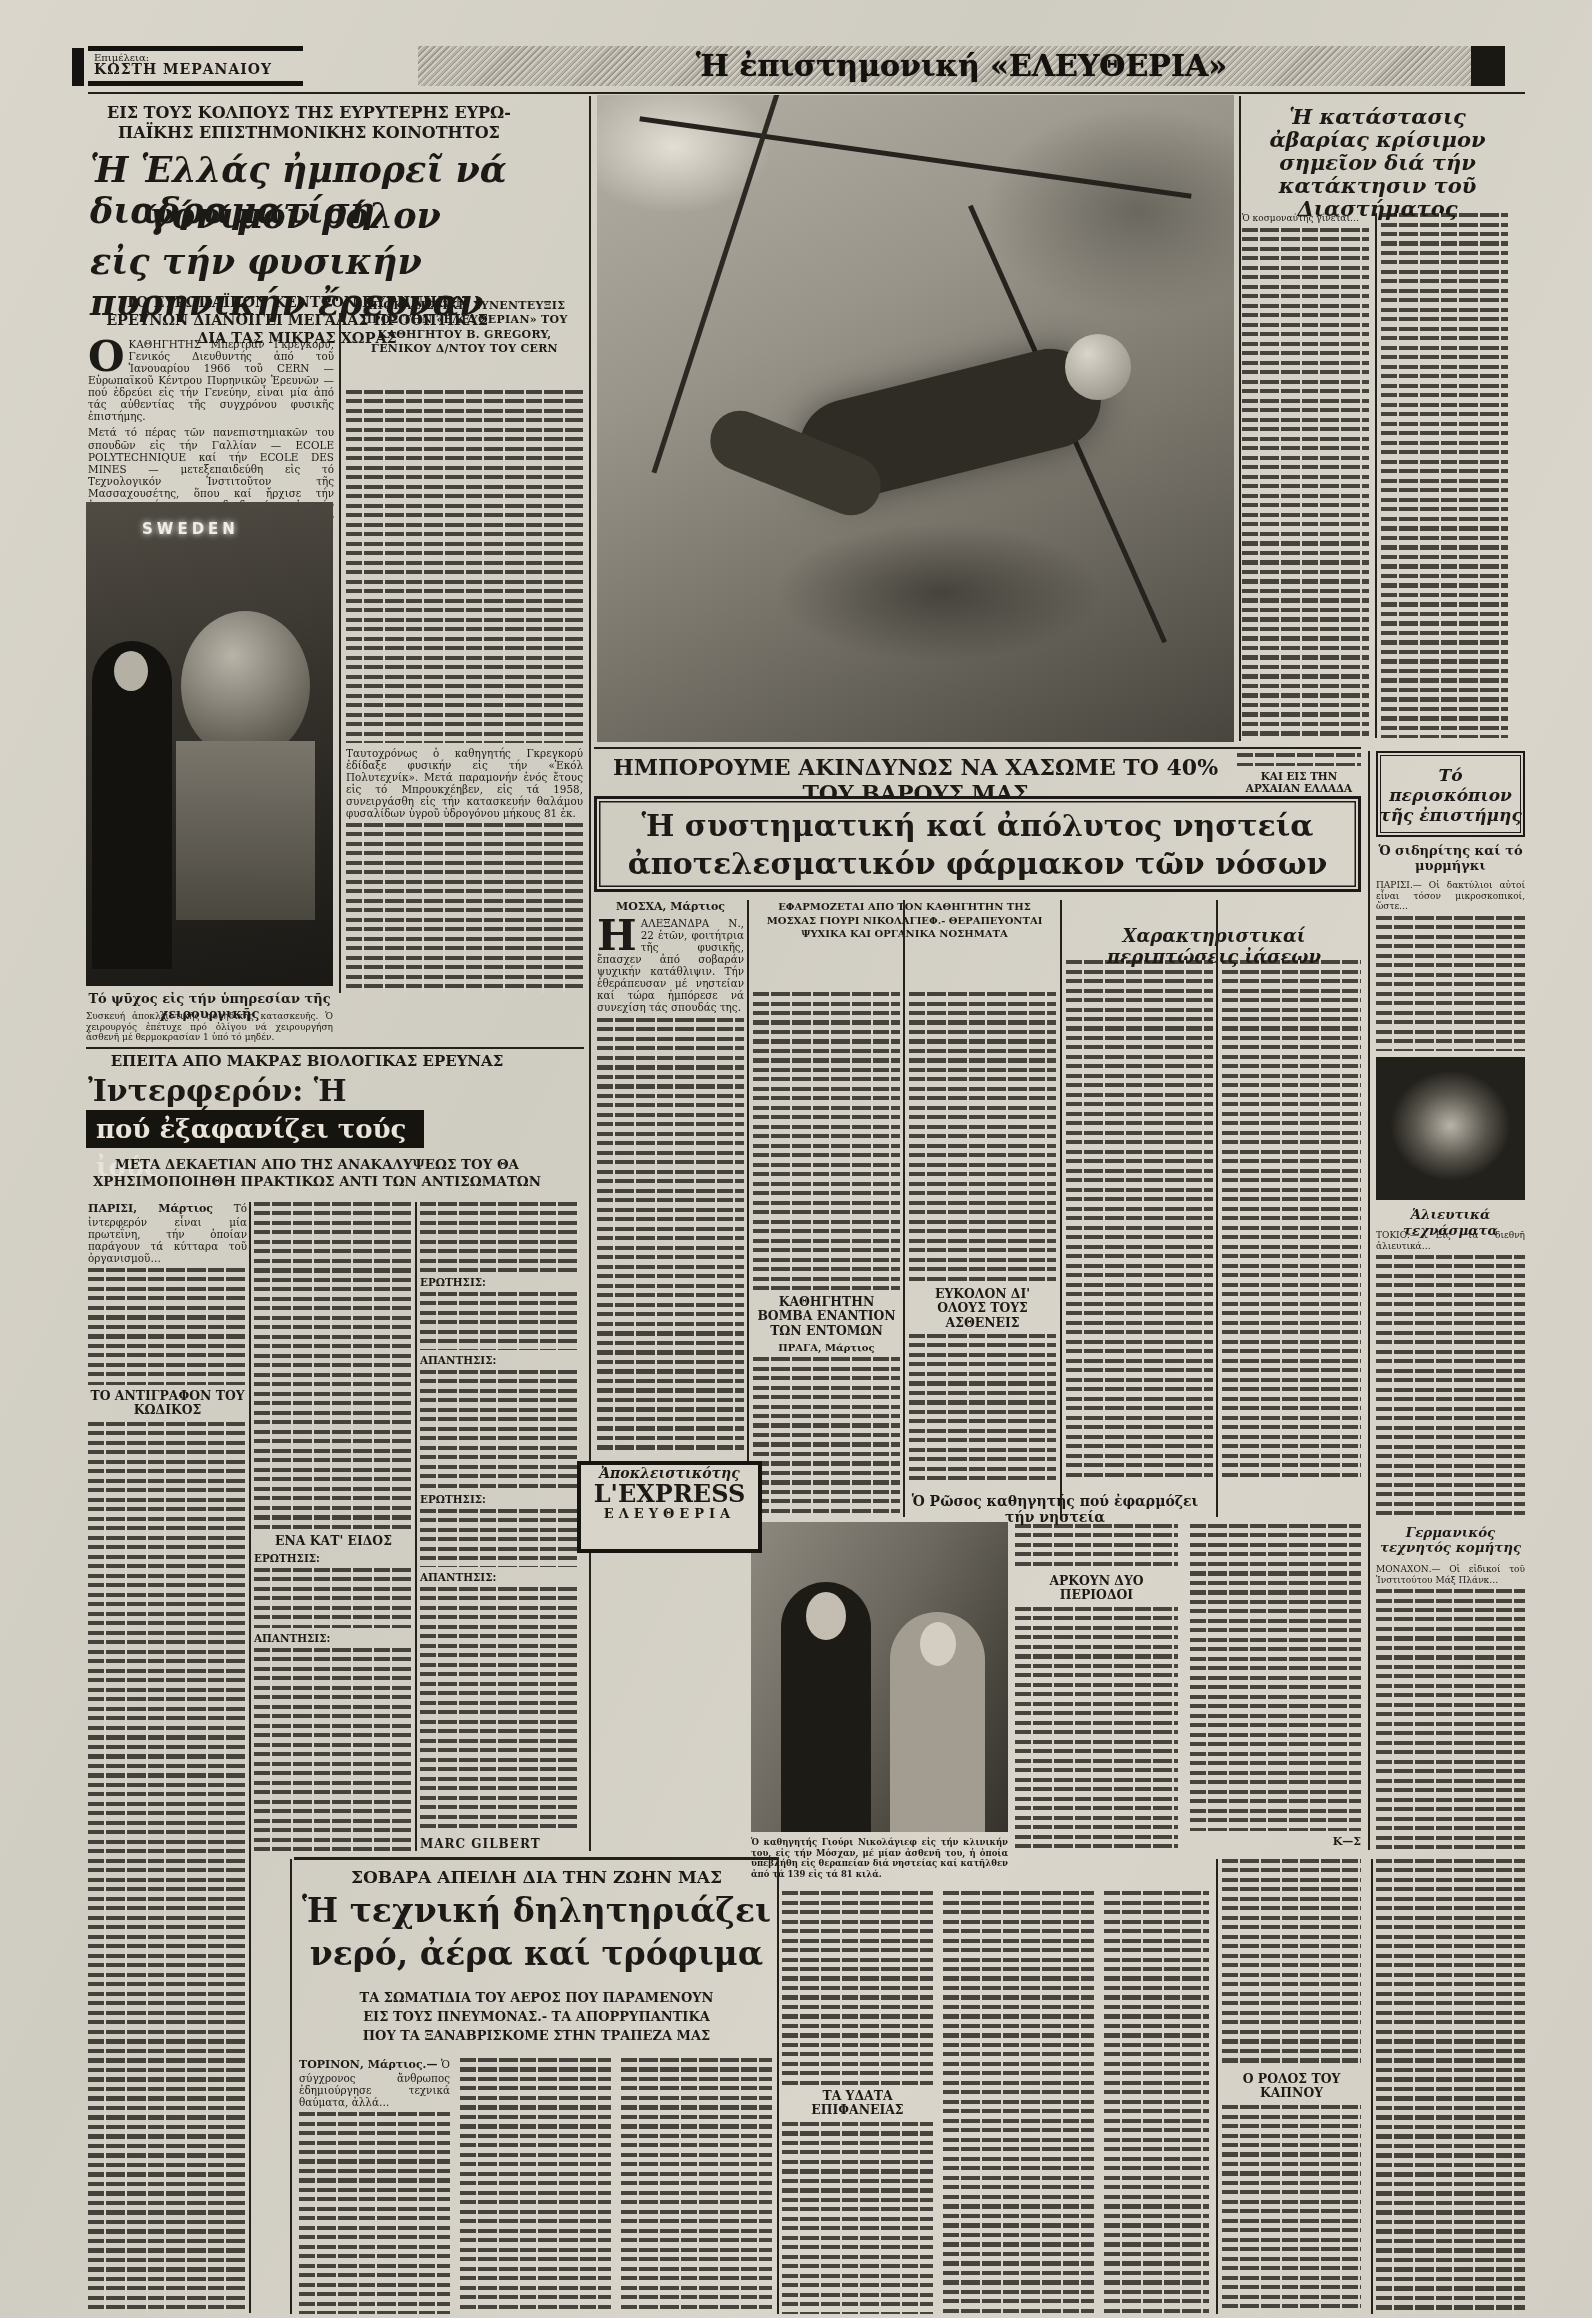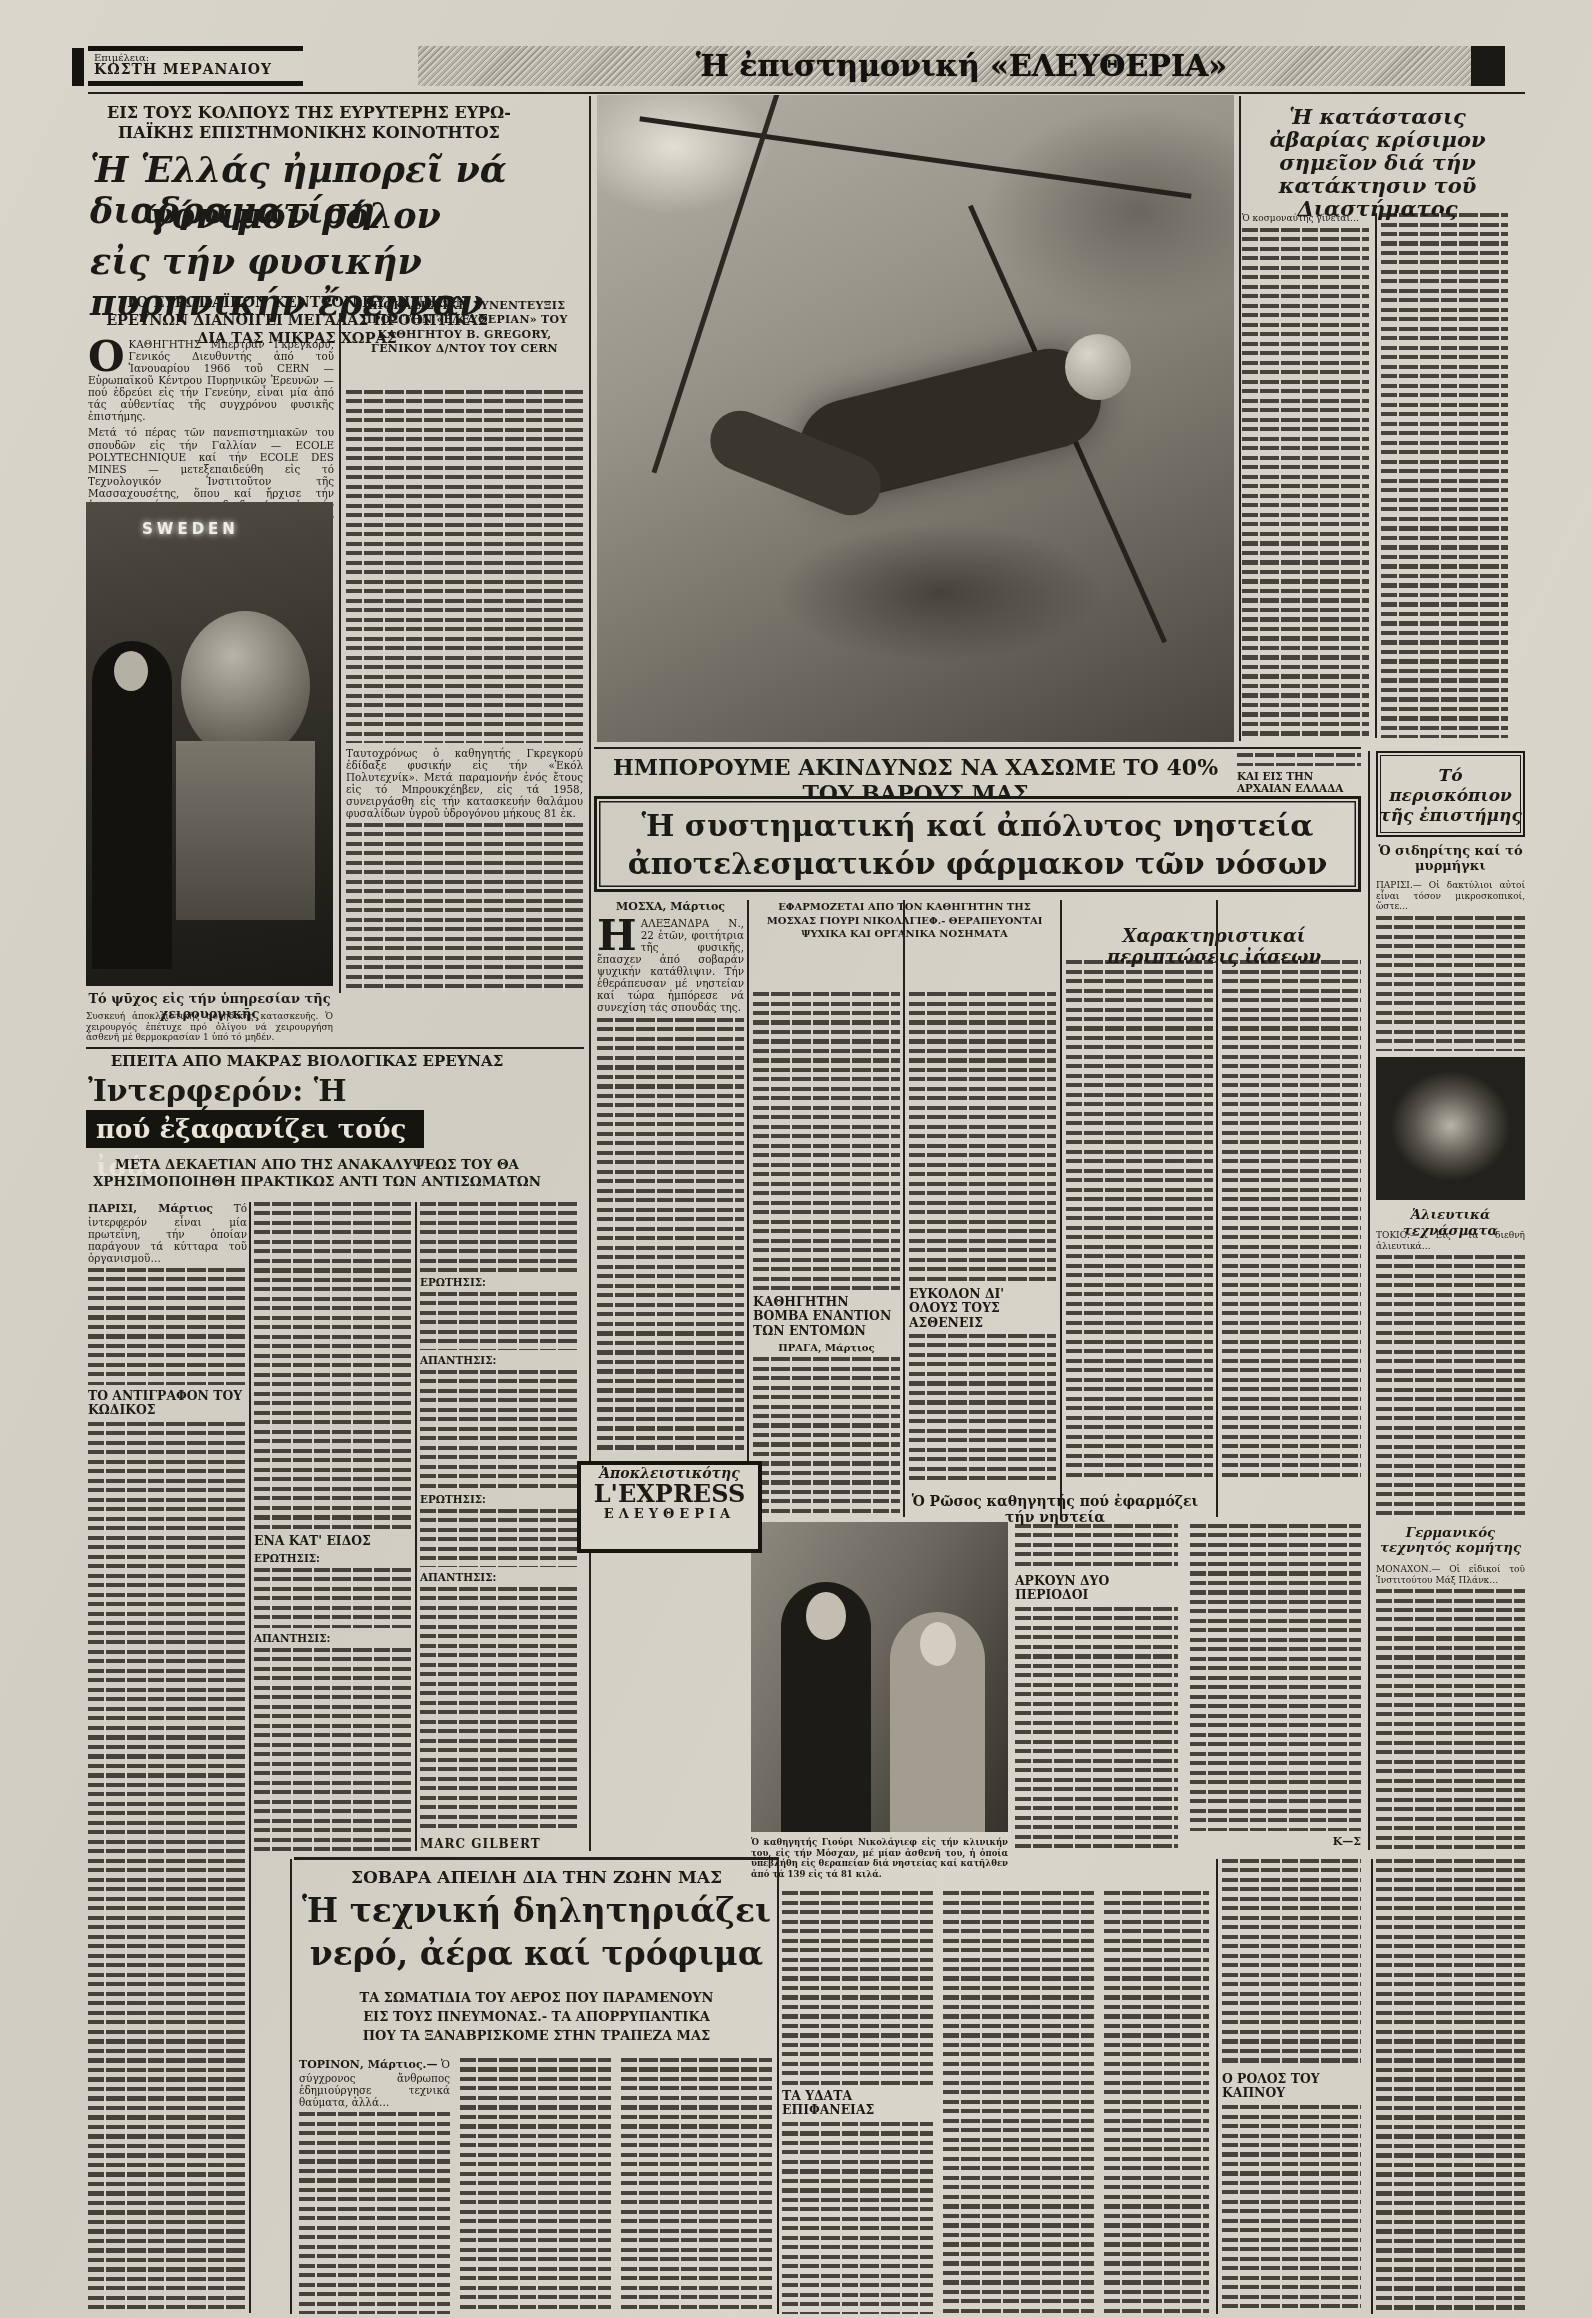--- a/index.html
+++ b/index.html
@@ -15,21 +15,21 @@
   
   .gk{background-image:
       repeating-linear-gradient(to right, transparent 0 16px, #d7d3c8 16px 18px, transparent 18px 37px, #d7d3c8 37px 39px, transparent 39px 58px, #d7d3c8 58px 60px),
       repeating-linear-gradient(to bottom, rgba(30,27,22,.78) 0 4px, transparent 4px 9.5px);
       min-height:14px}
   .fill{flex:1 1 auto}
   .col{position:absolute;display:flex;flex-direction:column;gap:4px}
   .bt{font-size:10.4px;line-height:1.16}
   .bt9{font-size:9px;line-height:1.18}
   .dl{font-weight:700;font-size:11px}
-  .sh{font-weight:700;text-align:left;font-size:12.4px;line-height:1.15}
+  .sh{font-weight:700;text-align:center;font-size:12.4px;line-height:1.15}
   .qa{font-weight:700;font-size:10.4px}
   .vr{position:absolute;width:1.5px;background:#24211c}
   .hr{position:absolute;height:2px;background:#24211c}
   .photo{position:absolute;overflow:hidden}
   .dc{float:left;font-size:42px;line-height:.8;font-weight:700;padding:2px 4px 0 0}
   .mast-band{background:repeating-linear-gradient(-45deg,#b5b1a6 0 2px,#cfcbc0 2px 4px,#99958a 4px 5px)}
 </style>
 </head>
 <body>
 

